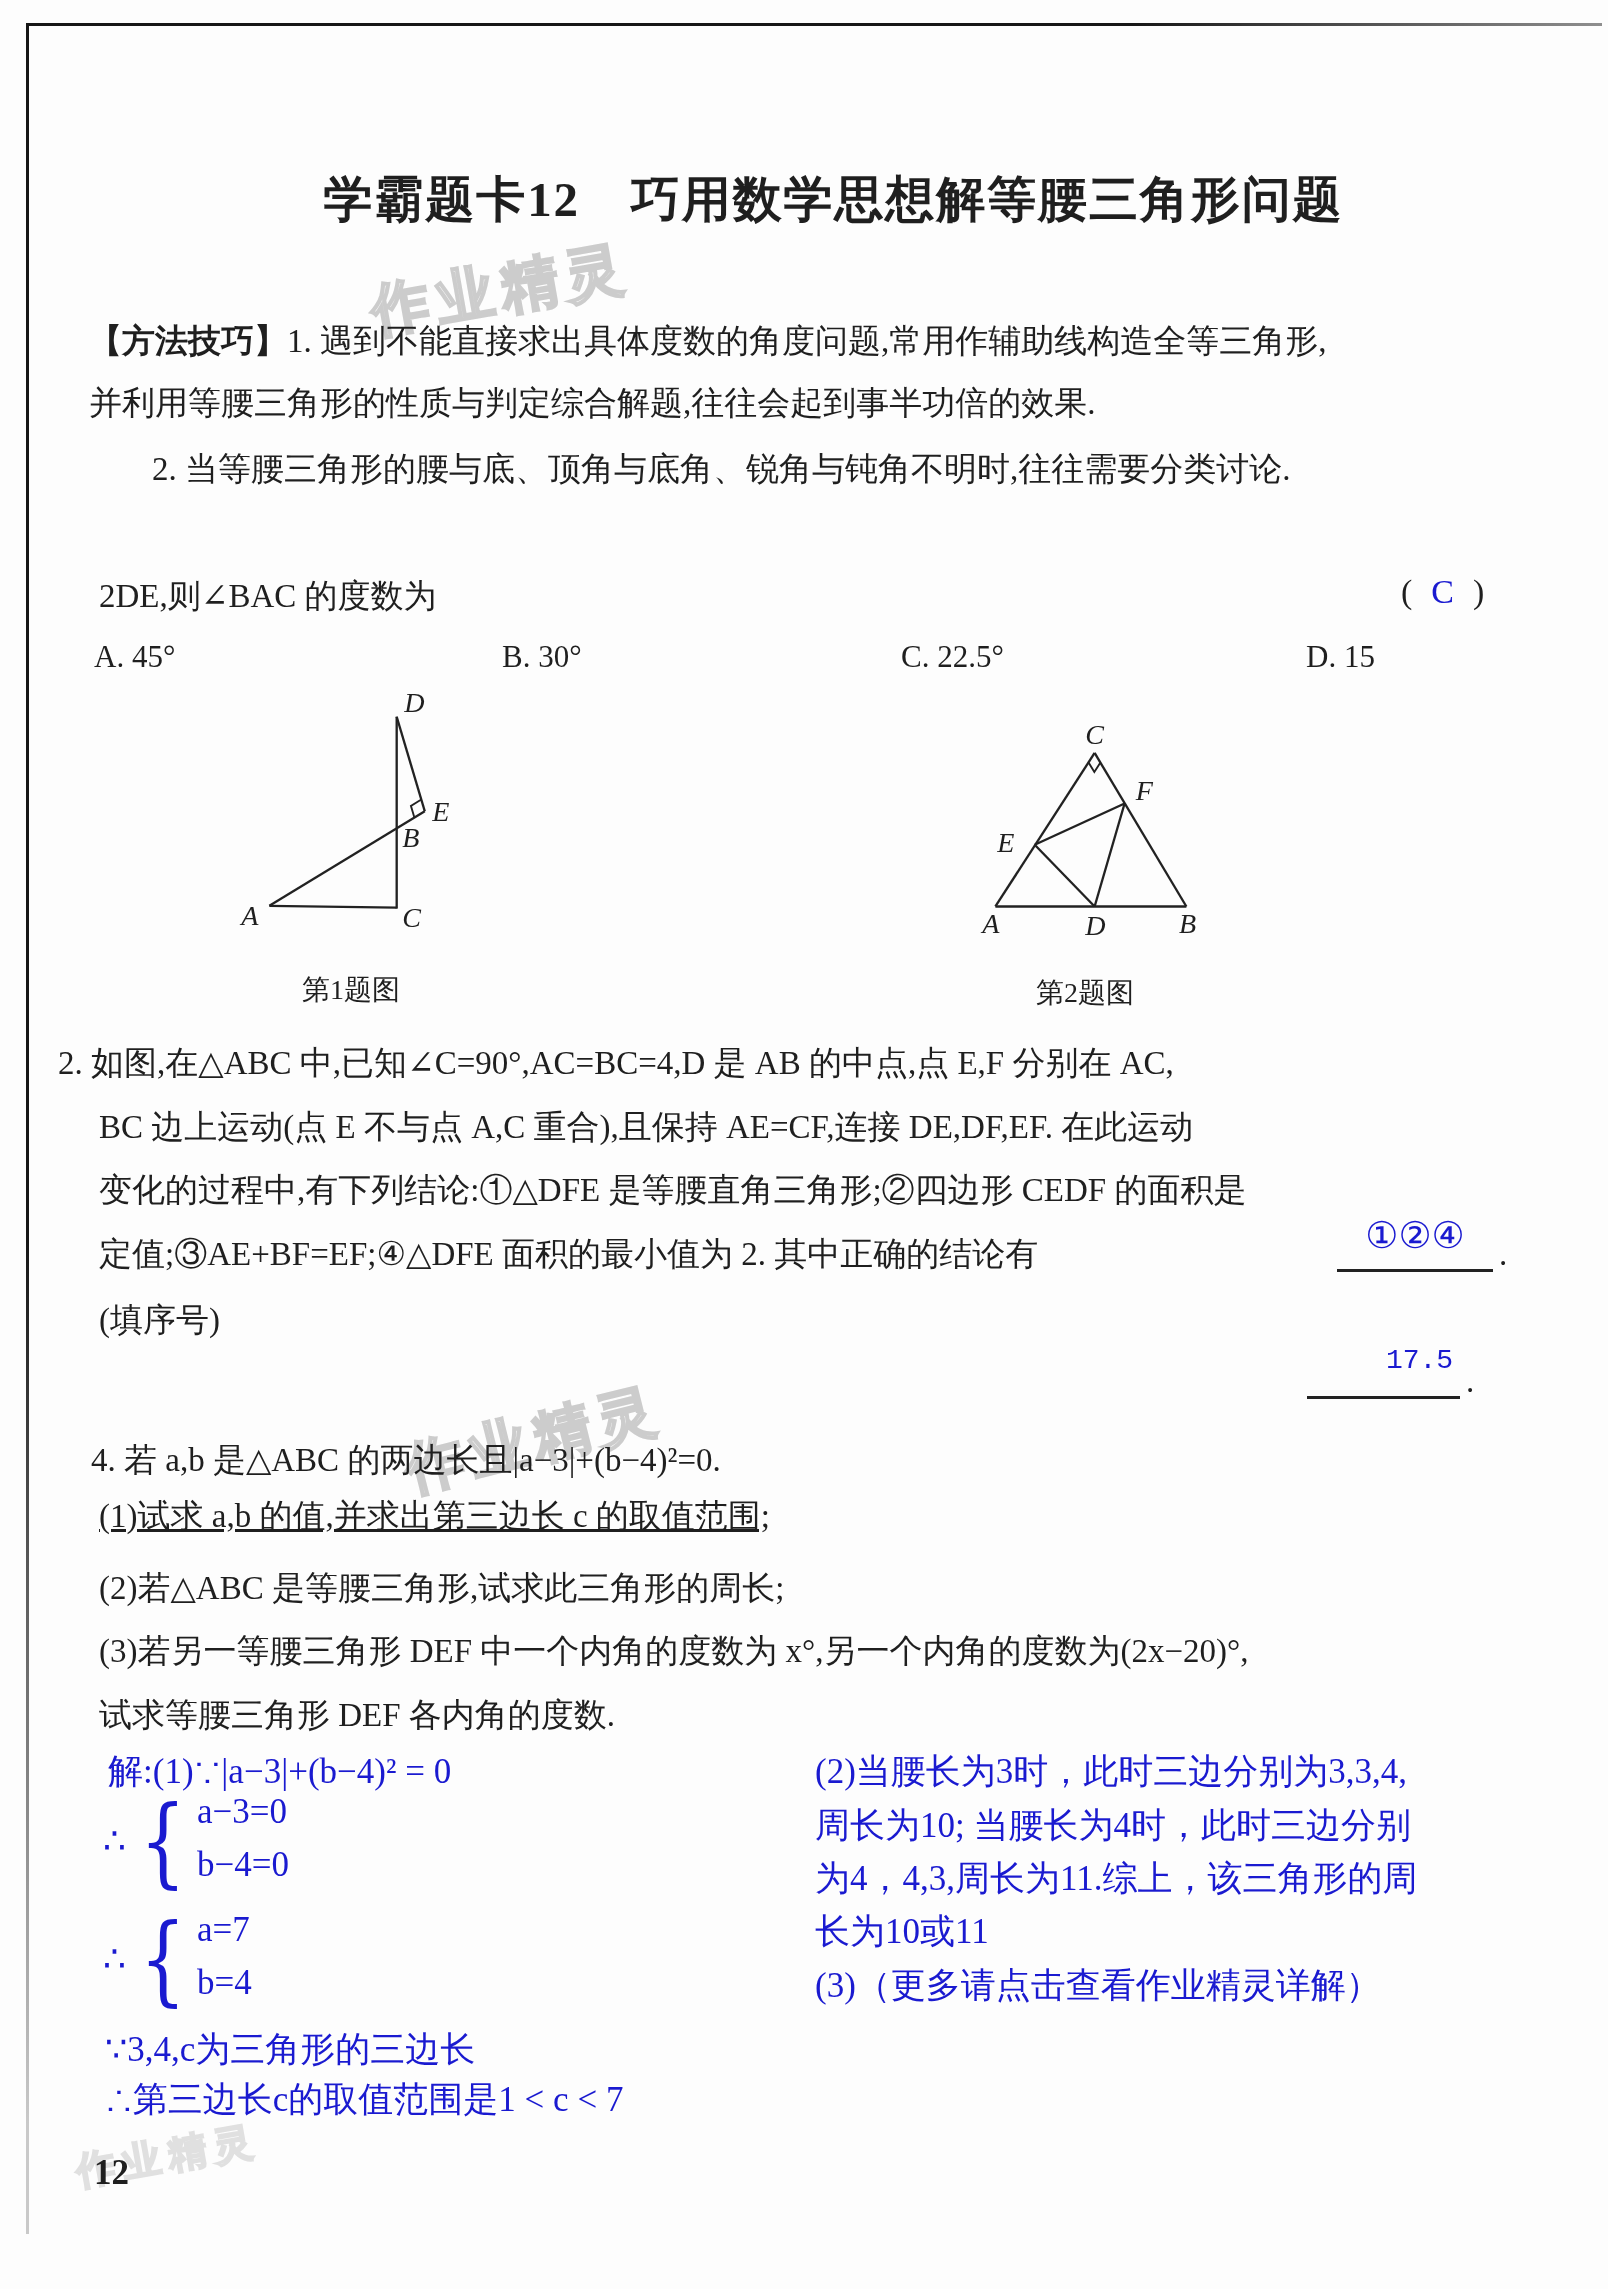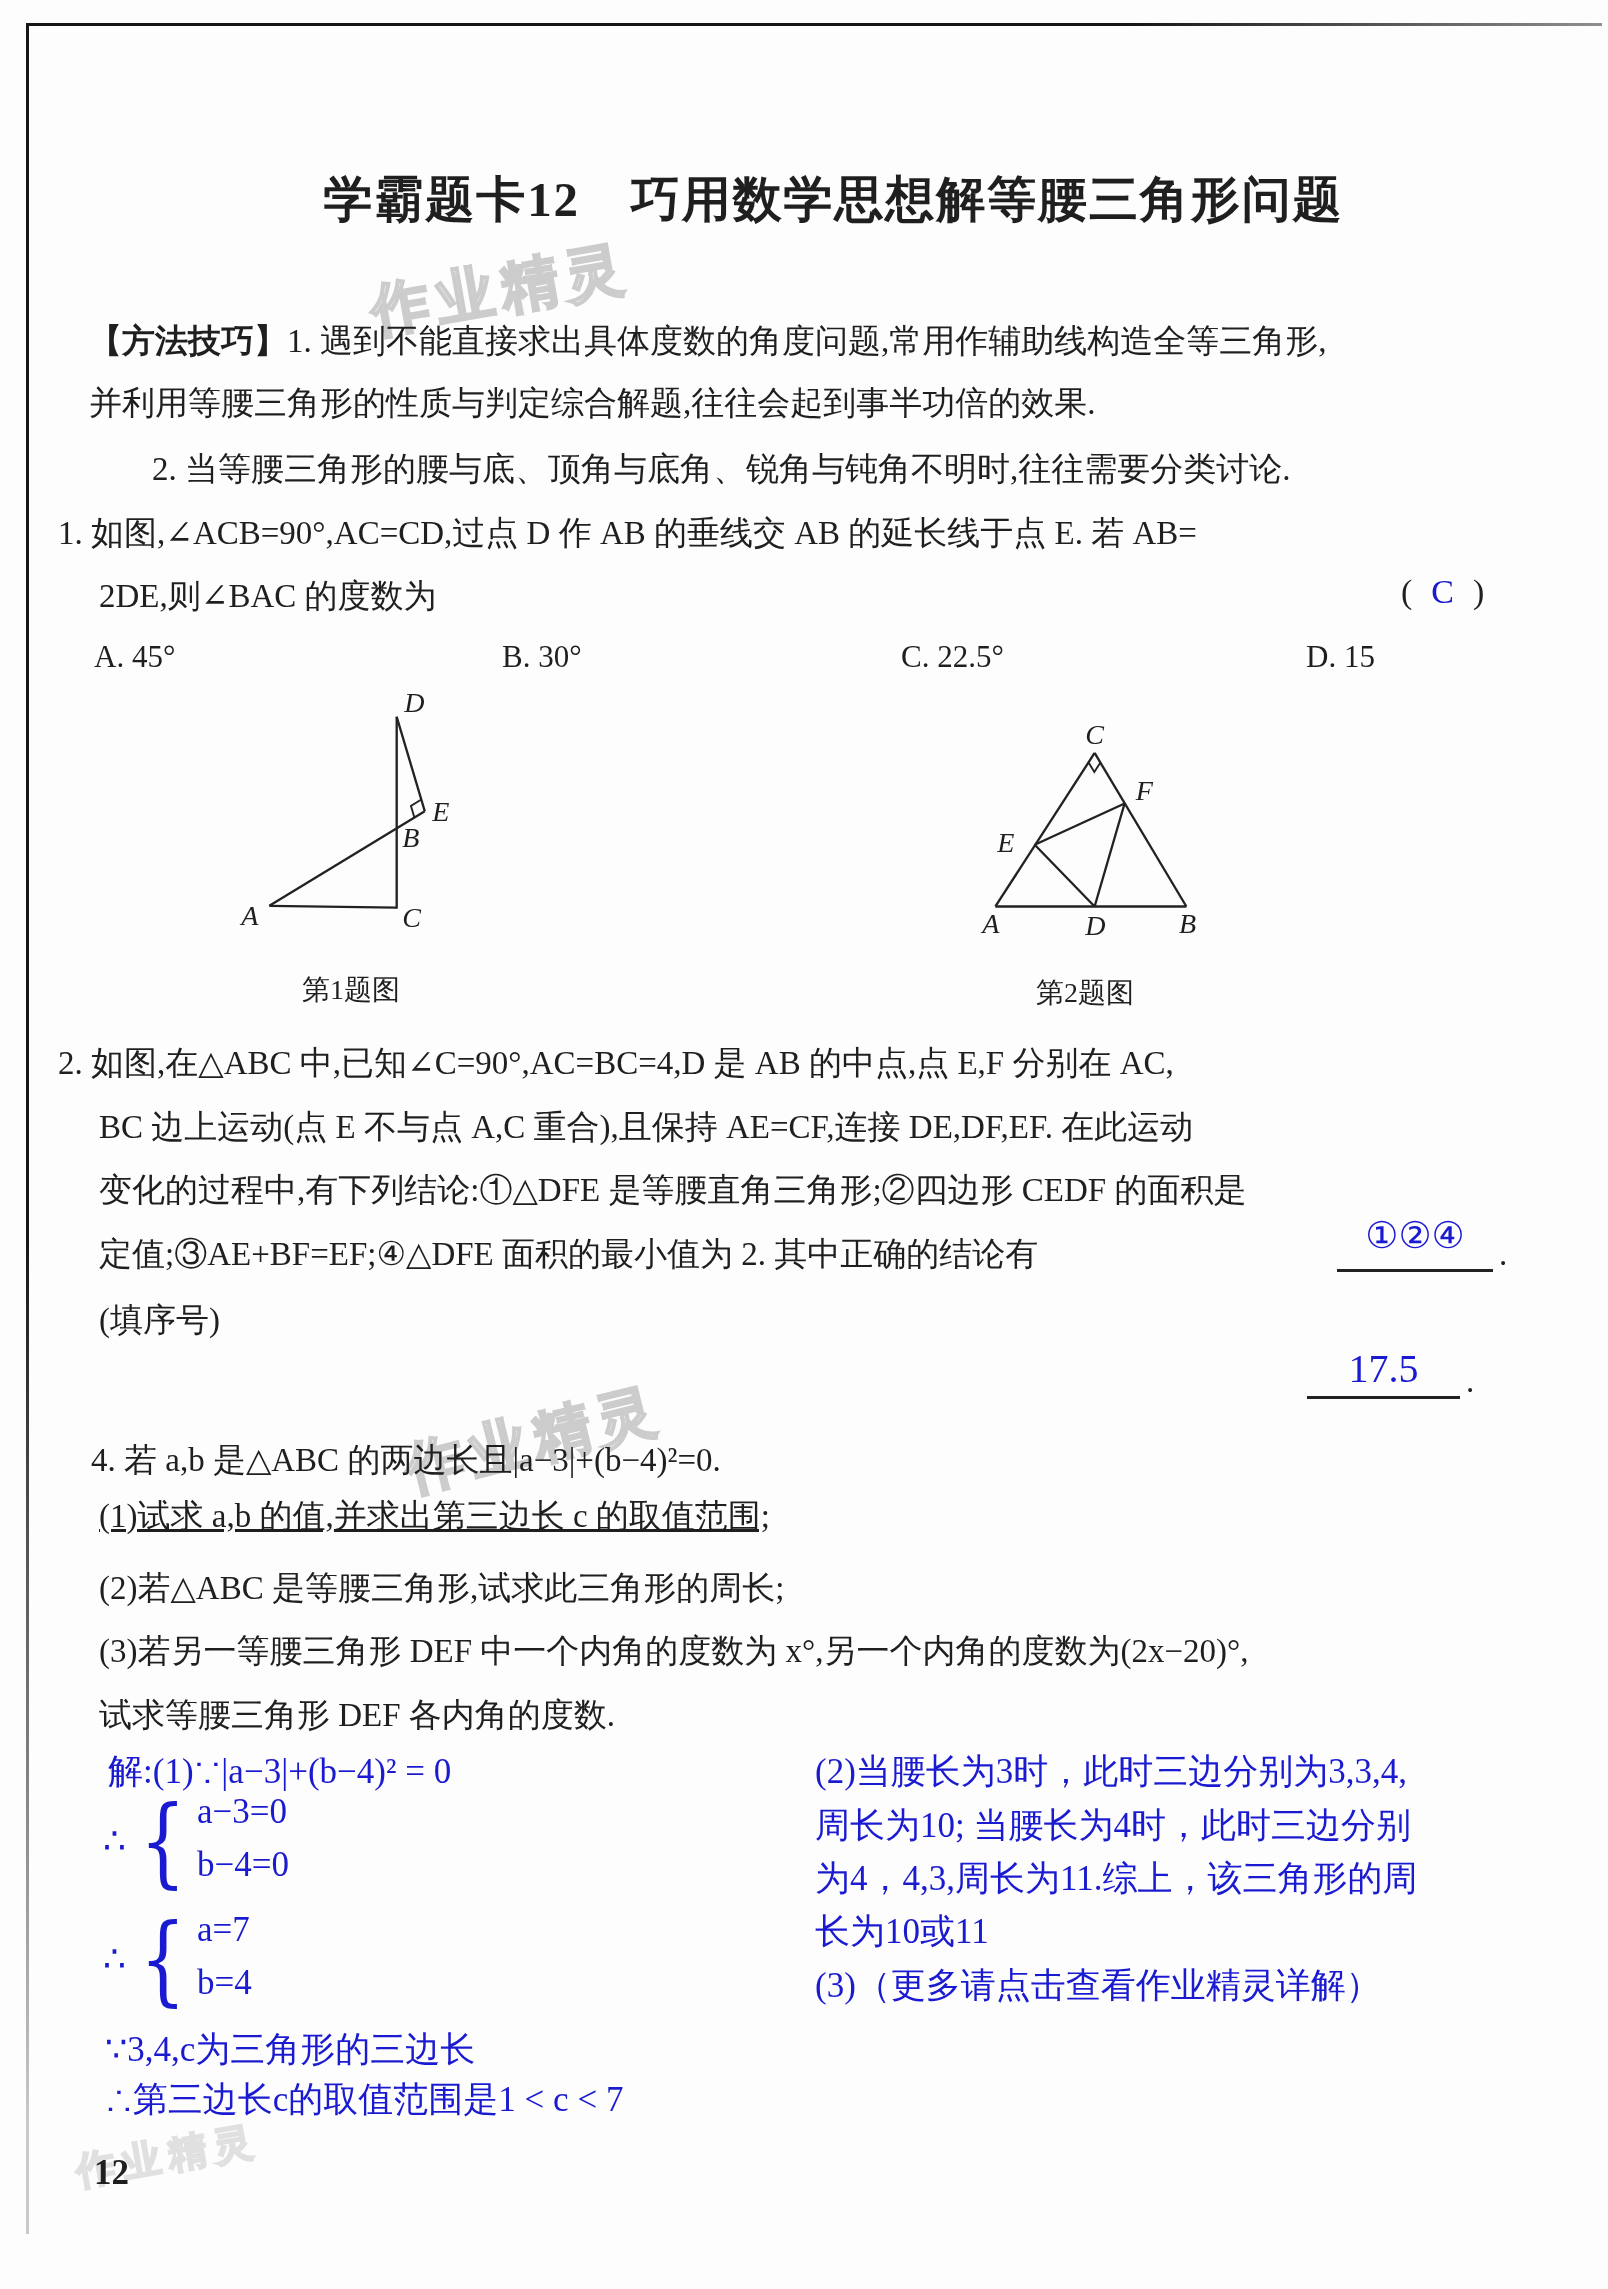--- a/index.html
+++ b/index.html
@@ -60,21 +60,20 @@
   <div class="wm" style="left:370px;top:251px;">作业精灵</div>
   <div class="wm" style="left:403px;top:1401px;transform:rotate(-14deg);">作业精灵</div>
   <div class="wm wm-small" style="left:75px;top:2129px;">作业精灵</div>
 
   <div class="title">学霸题卡12　巧用数学思想解等腰三角形问题</div>
 
   <div class="tl" style="left:89px;top:319px;"><span class="tip-label">【方法技巧】</span><span>1. 遇到不能直接求出具体度数的角度问题,常用作辅助线构造全等三角形,</span></div>
   <div class="tl" style="left:89px;top:382px;">并利用等腰三角形的性质与判定综合解题,往往会起到事半功倍的效果.</div>
   <div class="tl" style="left:152px;top:448px;">2. 当等腰三角形的腰与底、顶角与底角、锐角与钝角不明时,往往需要分类讨论.</div>
 
-  <div class="tl" style="left:58px;top:512px;">1. 如图,∠ACB=90°,AC=CD,过点 D 作 AB 的垂线交 AB 的延长线于点 E. 若 AB=</div>
   <div class="tl" style="left:99px;top:575px;">2DE,则∠BAC 的度数为</div>
   <div class="paren" style="left:1401px;top:573px;">
     <span>(</span>
       <span class="blue">C</span>
       <span>)</span>
   </div>
   <div class="opt" style="left:94px;top:639px;">A. 45°</div>
   <div class="opt" style="left:502px;top:639px;">B. 30°</div>
   <div class="opt" style="left:901px;top:639px;">C. 22.5°</div>
   <div class="opt" style="left:1306px;top:639px;">D. 15</div>
@@ -112,21 +111,21 @@
 
   <div class="tl" style="left:58px;top:1042px;">2. 如图,在△ABC 中,已知∠C=90°,AC=BC=4,D 是 AB 的中点,点 E,F 分别在 AC,</div>
   <div class="tl" style="left:99px;top:1106px;">BC 边上运动(点 E 不与点 A,C 重合),且保持 AE=CF,连接 DE,DF,EF. 在此运动</div>
   <div class="tl" style="left:99px;top:1169px;">变化的过程中,有下列结论:①△DFE 是等腰直角三角形;②四边形 CEDF 的面积是</div>
   <div class="tl" style="left:99px;top:1233px;">定值;③AE+BF=EF;④△DFE 面积的最小值为 2. 其中正确的结论有</div>
   <div class="answer-slot" style="left:1337px;top:1214px;width:156px;font-size:37px;">①②④</div>
   <div class="underline" style="left:1337px;top:1269px;width:156px;"></div>
   <div class="tl" style="left:1499px;top:1233px;">.</div>
   <div class="tl" style="left:99px;top:1299px;">(填序号)</div>
 
-  <div class="answer-slot" style="left:1307px;top:1345px;width:153px;font-size:40px;">17.5</div>
+  <div class="answer-slot" style="left:1343px;top:1345px;width:153px;font-size:28px;font-family:Liberation Mono, monospace;">17.5</div>
   <div class="underline" style="left:1307px;top:1396px;width:153px;"></div>
   <div class="tl" style="left:1466px;top:1360px;">.</div>
 
   <div class="tl" style="left:58px;top:1439px;margin-left:33px;">4. 若 a,b 是△ABC 的两边长且|a−3|+(b−4)²=0.</div>
   <div class="tl" style="left:99px;top:1495px;text-decoration:underline;">(1)试求 a,b 的值,并求出第三边长 c 的取值范围;</div>
   <div class="tl" style="left:99px;top:1567px;">(2)若△ABC 是等腰三角形,试求此三角形的周长;</div>
   <div class="tl" style="left:99px;top:1630px;">(3)若另一等腰三角形 DEF 中一个内角的度数为 x°,另一个内角的度数为(2x−20)°,</div>
   <div class="tl" style="left:99px;top:1694px;">试求等腰三角形 DEF 各内角的度数.</div>
 
   <div class="sol" style="left:108px;top:1748px;">解:(1)∵|a−3|+(b−4)² = 0</div>

